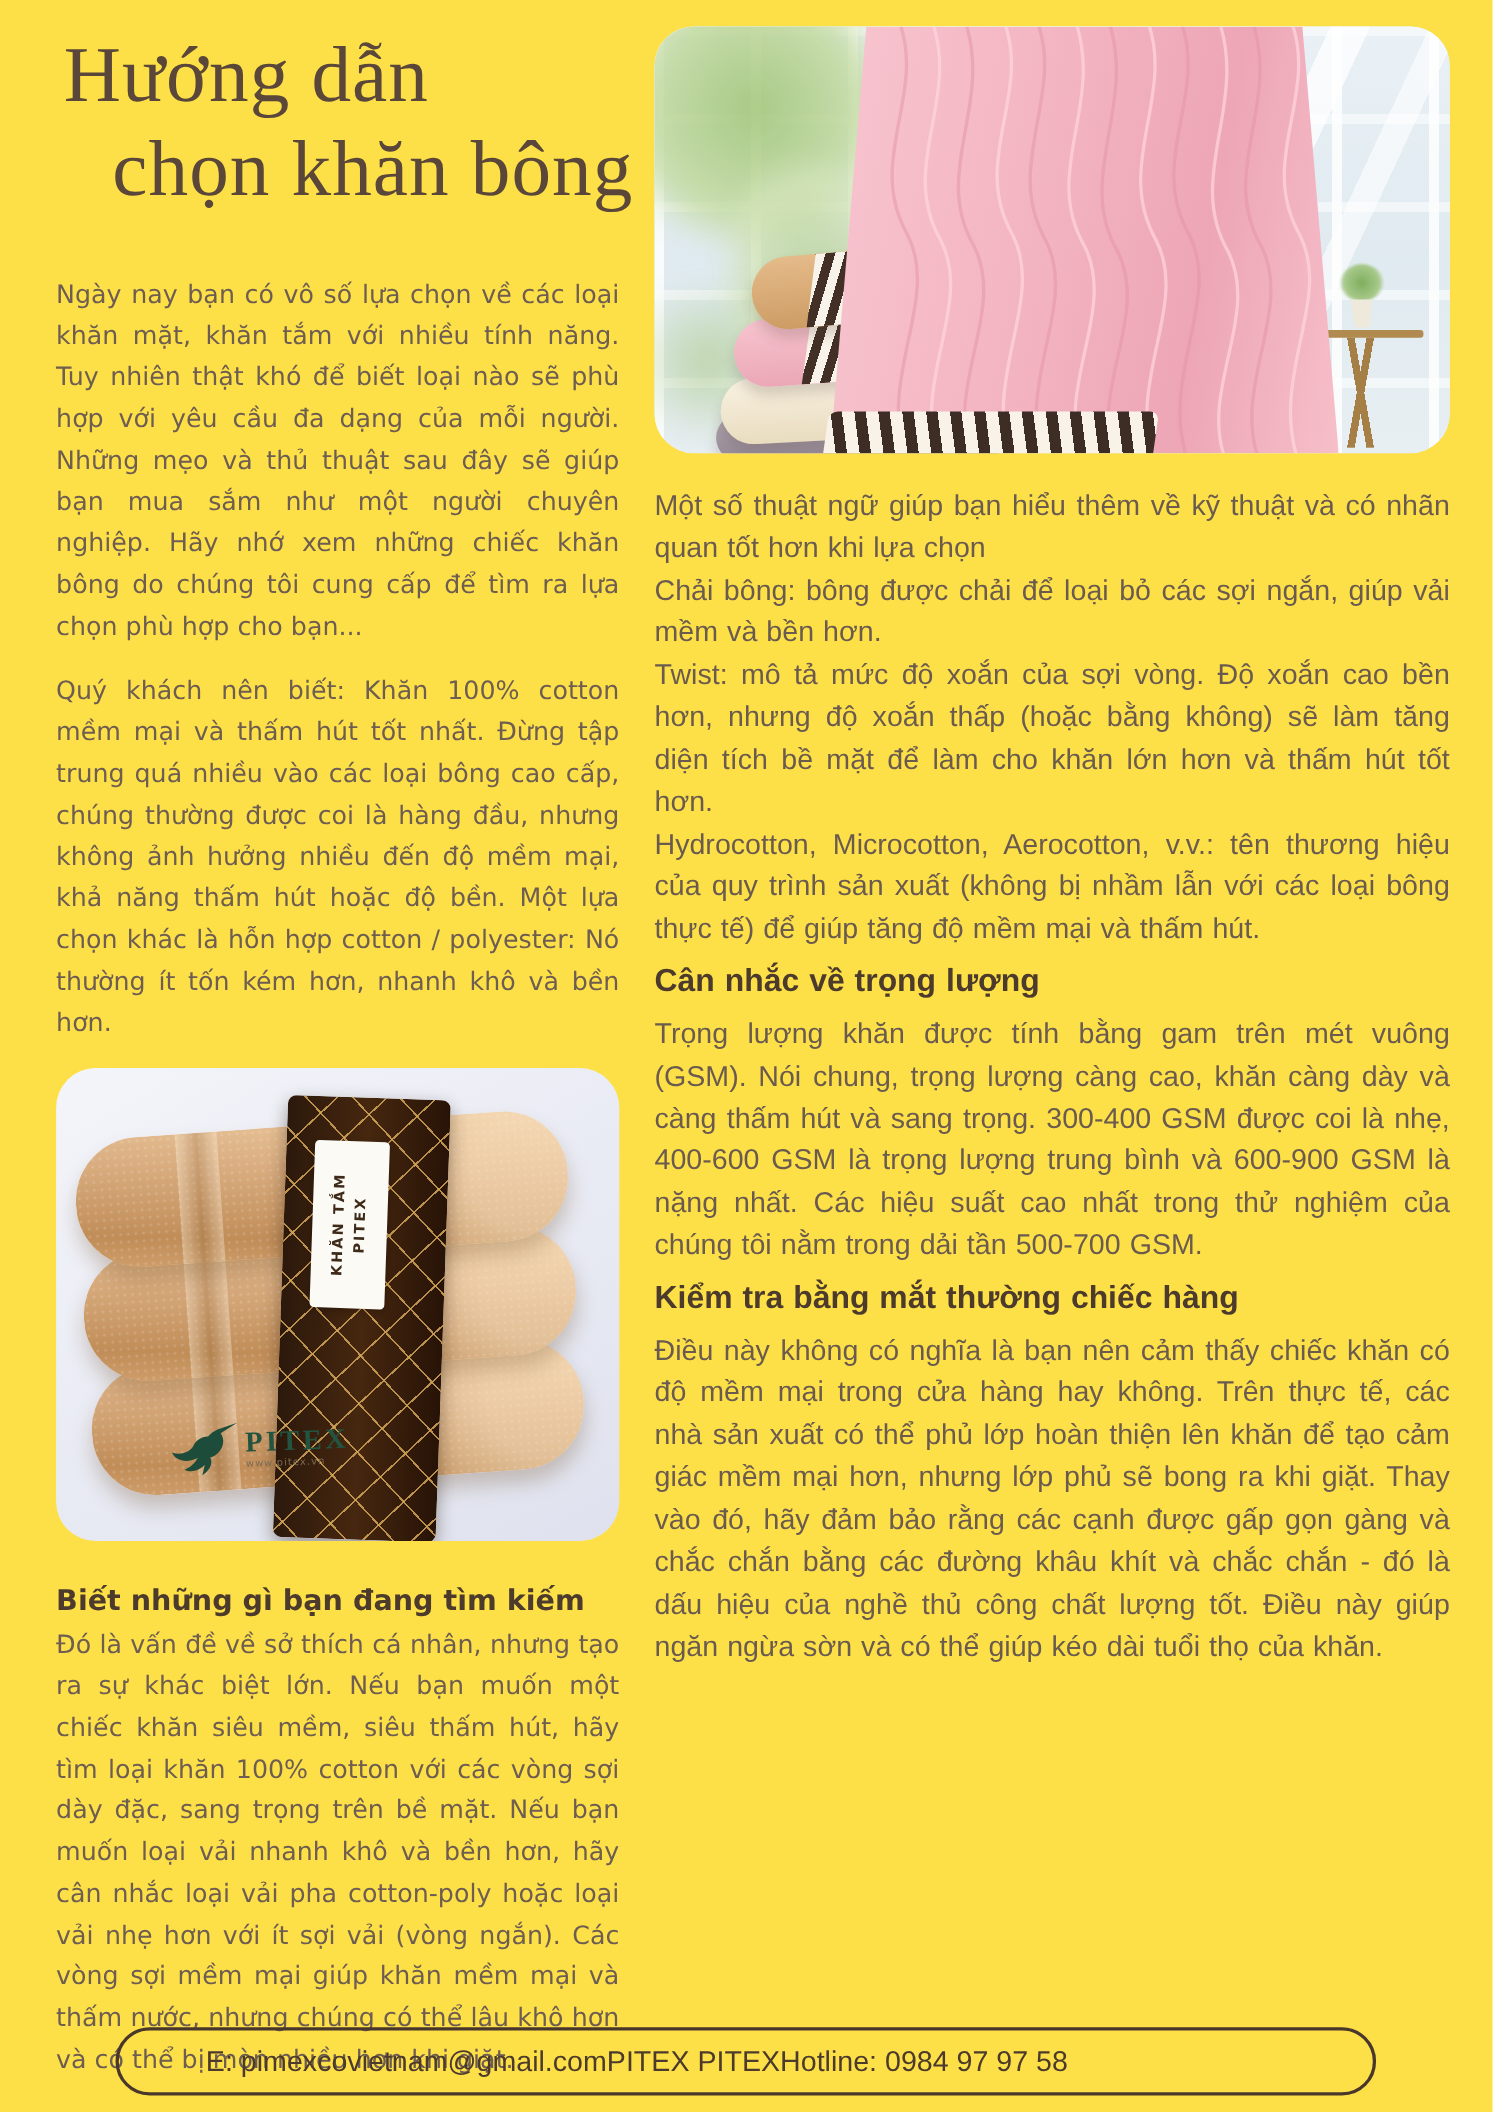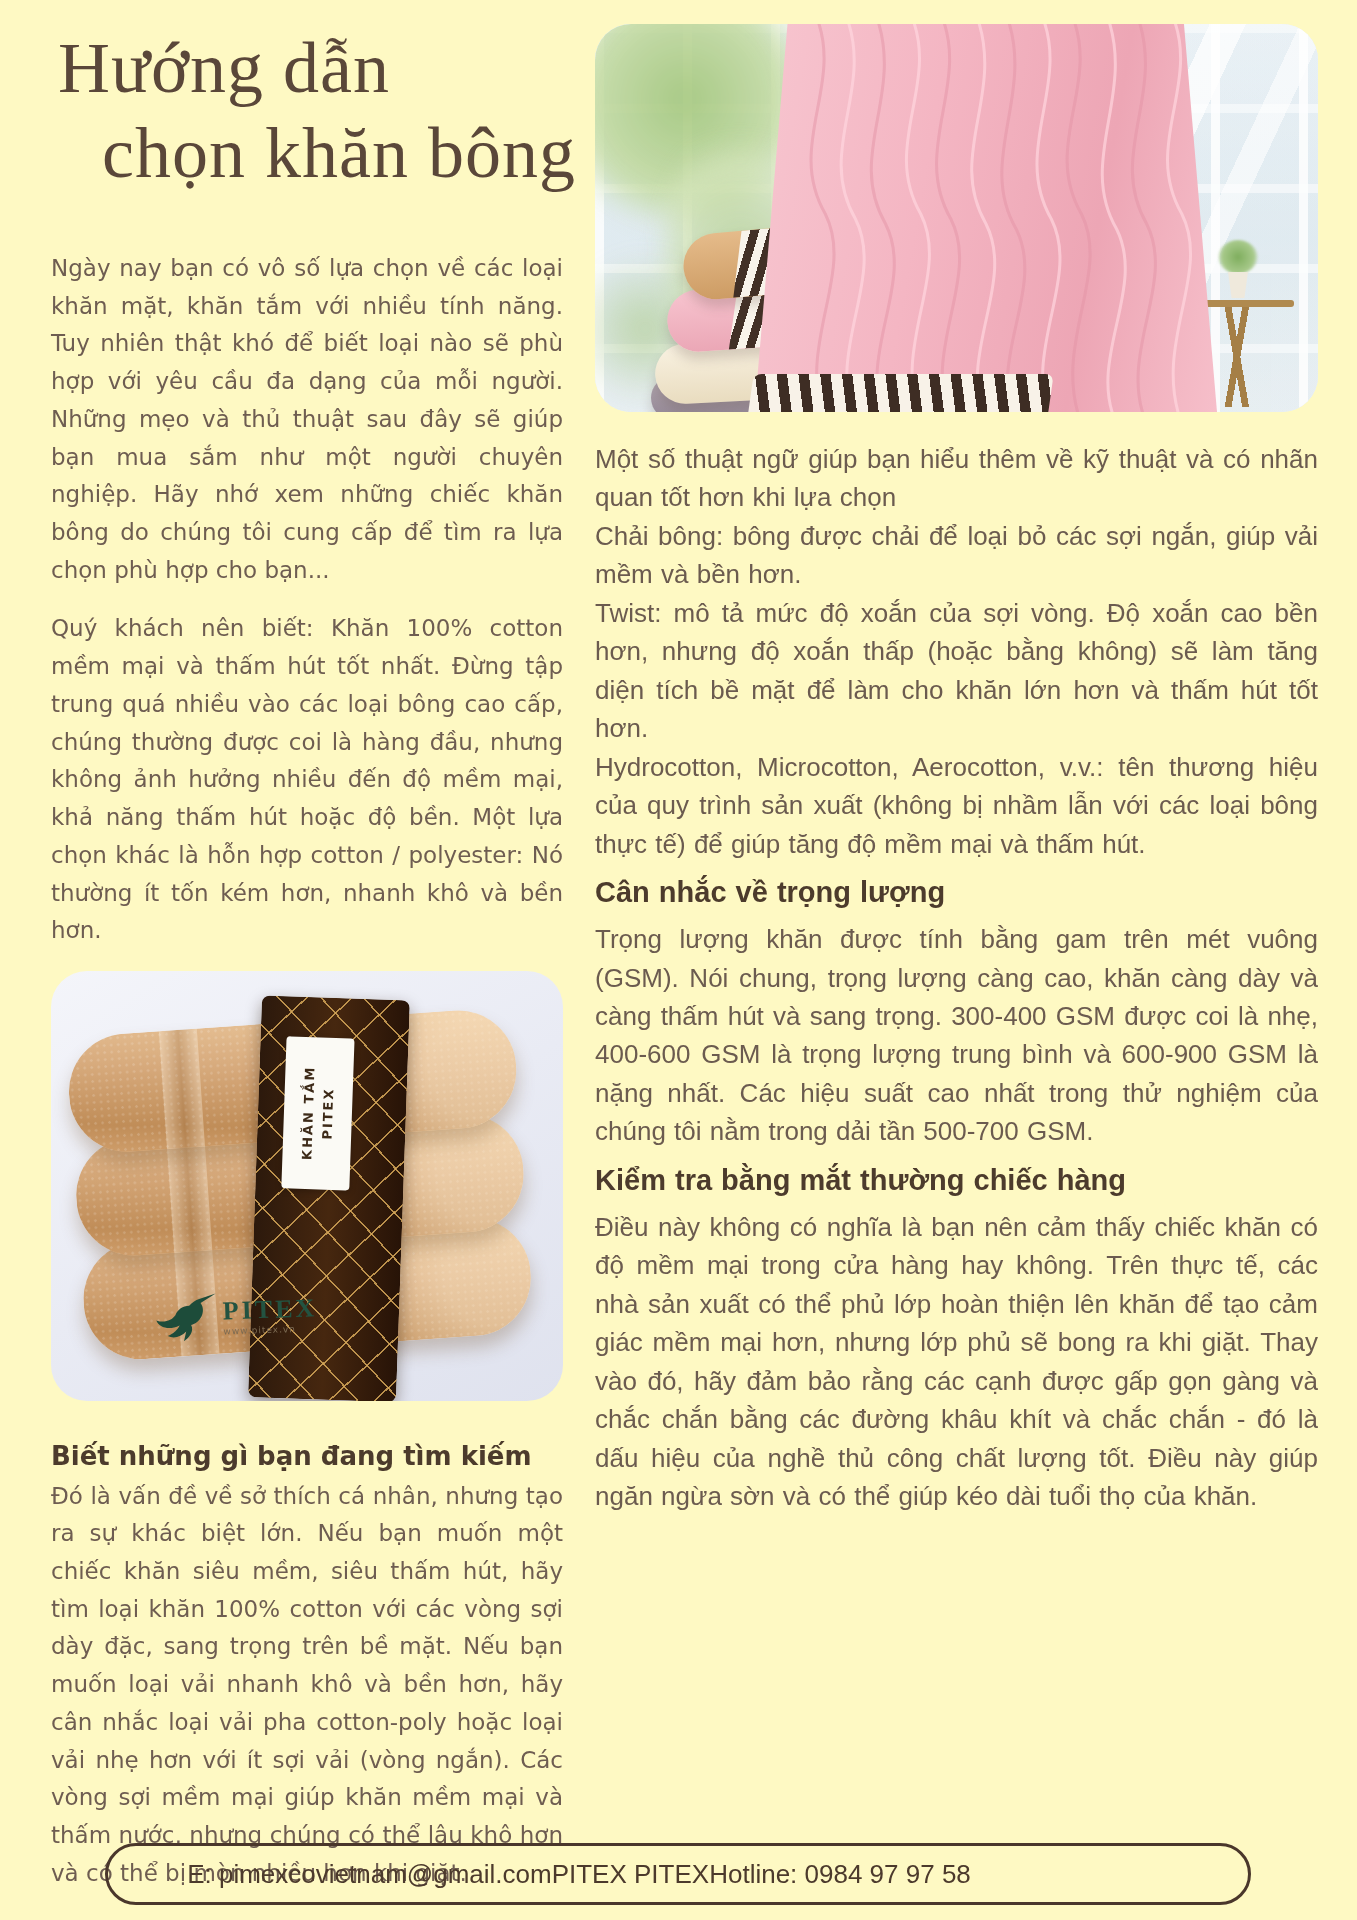--- a/index.html
+++ b/index.html
@@ -1,16 +1,16 @@
 <!DOCTYPE html>
 <html lang="vi"><head>
 <meta charset="utf-8">
 <style>
   html,body{margin:0;padding:0;background:#ffffff;}
-  .page{position:relative;width:1357px;height:1920px;background:#fef9c3;overflow:hidden;
+  .page{position:relative;width:1357px;height:1920px;background:#fde047;overflow:hidden;
         font-family:"DejaVu Sans",sans-serif;}
 
   
   .title{position:absolute;left:58px;top:26px;margin:0;font-family:"Liberation Serif",serif;
          font-weight:400;font-size:72px;line-height:1.18;color:#5a4739;letter-spacing:1px;}
   .title .line2{display:block;padding-left:44px;}
 
   
   .col{position:absolute;color:#6e5d51;text-align:justify;}
   .col-left{left:51px;top:250px;width:512px;font-size:23px;line-height:1.64;}

